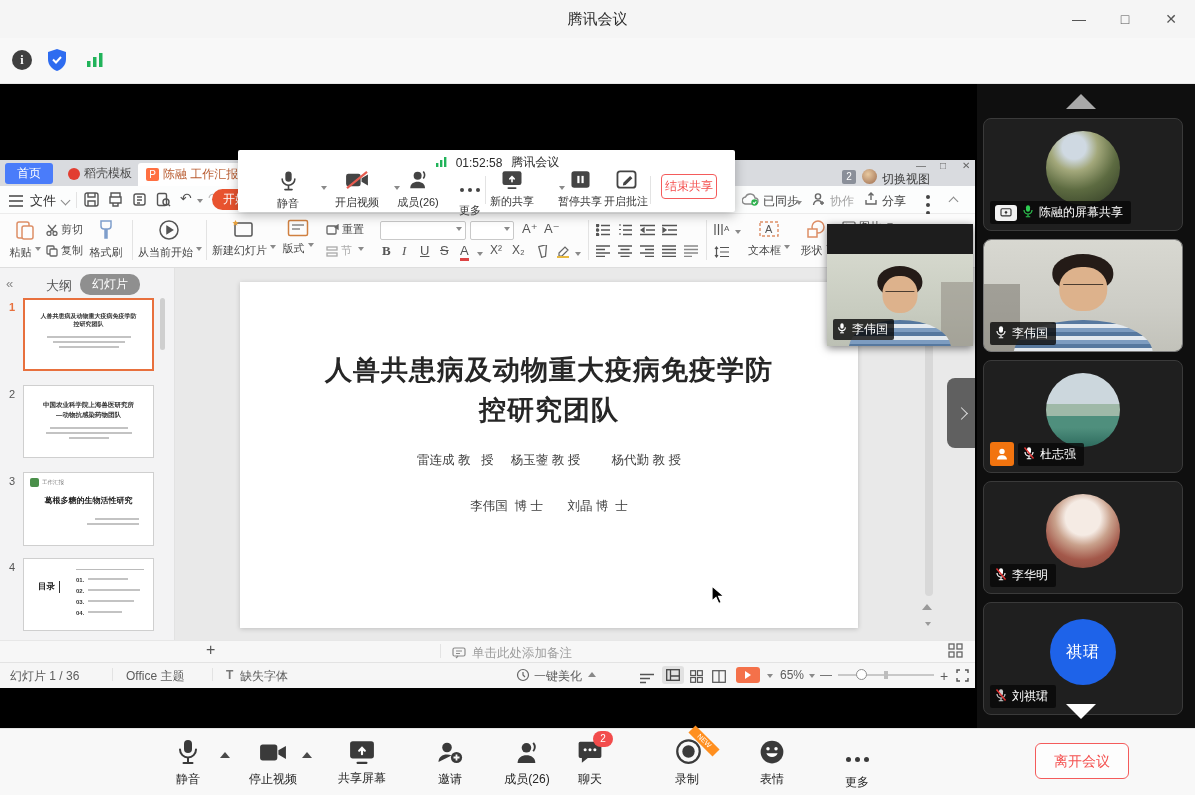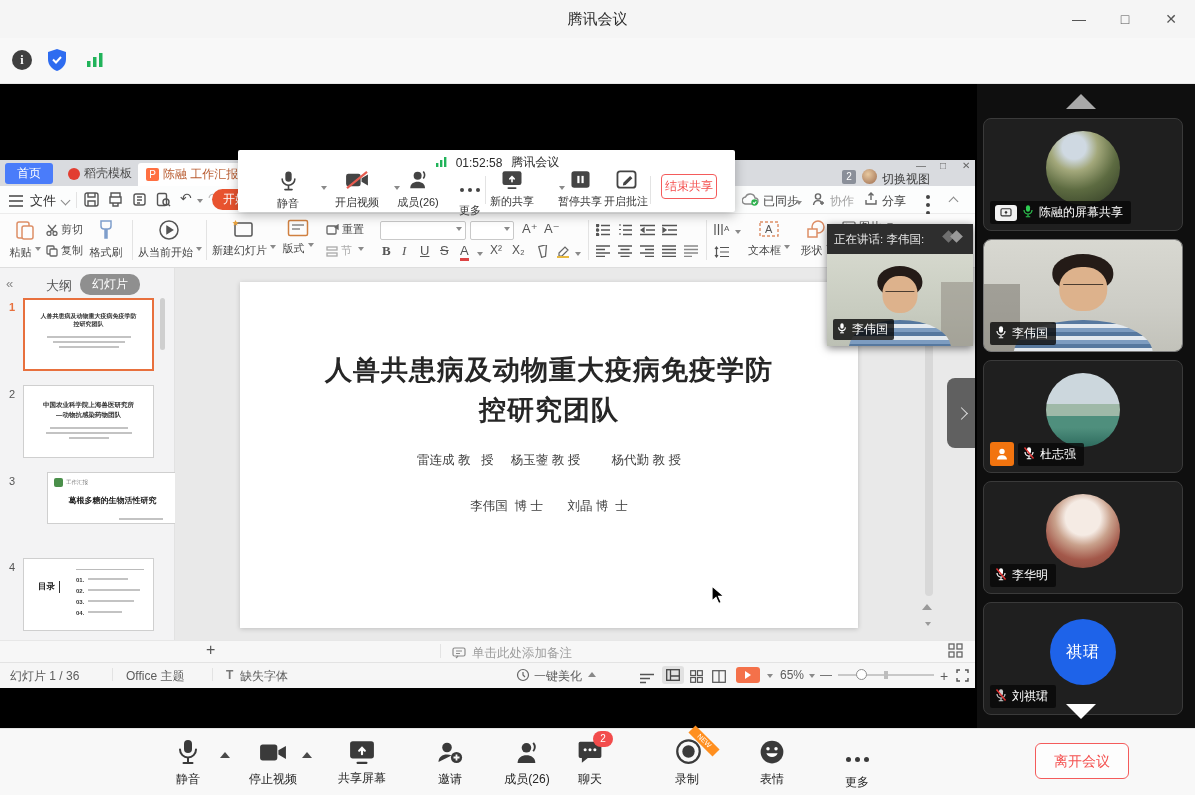--- a/index.html
+++ b/index.html
@@ -429,21 +429,21 @@
     <div style="margin-top:14px;text-align:center;font-size:6.5px;font-weight:bold;color:#333;line-height:10px;">
       <div>中国农业科学院上海兽医研究所</div>
       <div>—动物抗感染药物团队</div>
     </div>
     <div class="mline" style="width:78px;margin-top:7px;"></div>
     <div class="mline" style="width:86px;"></div>
     <div class="mline" style="width:40px;"></div>
   </div>
 
   <span class="abs thumbno" style="left:9px;top:475px;">3</span>
-  <div class="abs thumb" style="left:23px;top:472px;width:131px;height:52px;margin-left:24px;">
+  <div class="abs thumb" style="left:23px;top:472px;width:131px;height:74px;">
     <div style="margin:5px 0 0 6px;display:flex;align-items:center;gap:3px;">
       <span style="width:9px;height:9px;background:#4a8f4a;border-radius:2px;display:inline-block;"></span>
       <span style="font-size:5.5px;color:#777;">工作汇报</span>
     </div>
     <div style="margin-top:8px;text-align:center;font-size:8px;font-weight:bold;color:#222;">葛根多糖的生物活性研究</div>
     <div class="mline" style="width:44px;margin:12px 14px 0 auto;"></div>
     <div class="mline" style="width:52px;margin:3px 14px 0 auto;"></div>
   </div>
 
   <span class="abs thumbno" style="left:9px;top:561px;">4</span>
@@ -621,29 +621,20 @@
           <rect x="1.5" y="1.5" width="20" height="18" rx="3"></rect>
           <path d="M8 14l7.5-7.5 2.5 2.5L10.5 16.5 7.5 17z" fill="#444" stroke="none"></path>
         </svg>
       <div class="flab">开启批注</div>
     </div>
     <div class="abs vdiv" style="left:412px;top:26px;height:28px;"></div>
     <div class="abs endshare">结束共享</div>
   </div>
 
   <div class="abs popup">
-    <div class="abs popup-head">
-      <span class="t">正在讲话: 李伟国:</span>
-      <span>
-        <svg width="26" height="14" viewBox="0 0 26 14">
-            <rect x="4" y="2" width="9" height="9" transform="rotate(45 8.5 6.5)" fill="#6f6f6f"></rect>
-            <rect x="12" y="2" width="9" height="9" transform="rotate(45 16.5 6.5)" fill="#9a9a9a"></rect>
-          </svg>
-      </span>
-    </div>
     <div class="scene" style="left:0;top:30px;width:146px;height:92px;">
       <div class="wall" style="background:linear-gradient(180deg,#d5d8cd 0%,#c8ccc0 60%,#bcc0b4 100%);"></div>
       <div class="prop"></div>
       <div class="hair"></div>
         <div class="face"></div>
         <div class="glasses"></div>
         <div class="shirt"></div>
     </div>
     <div class="vtag" style="padding:2px 6px 2px 4px;">
       <span><svg width="10" height="12" viewBox="0 0 24 26" fill="none" stroke="#fff" stroke-width="2.6">

